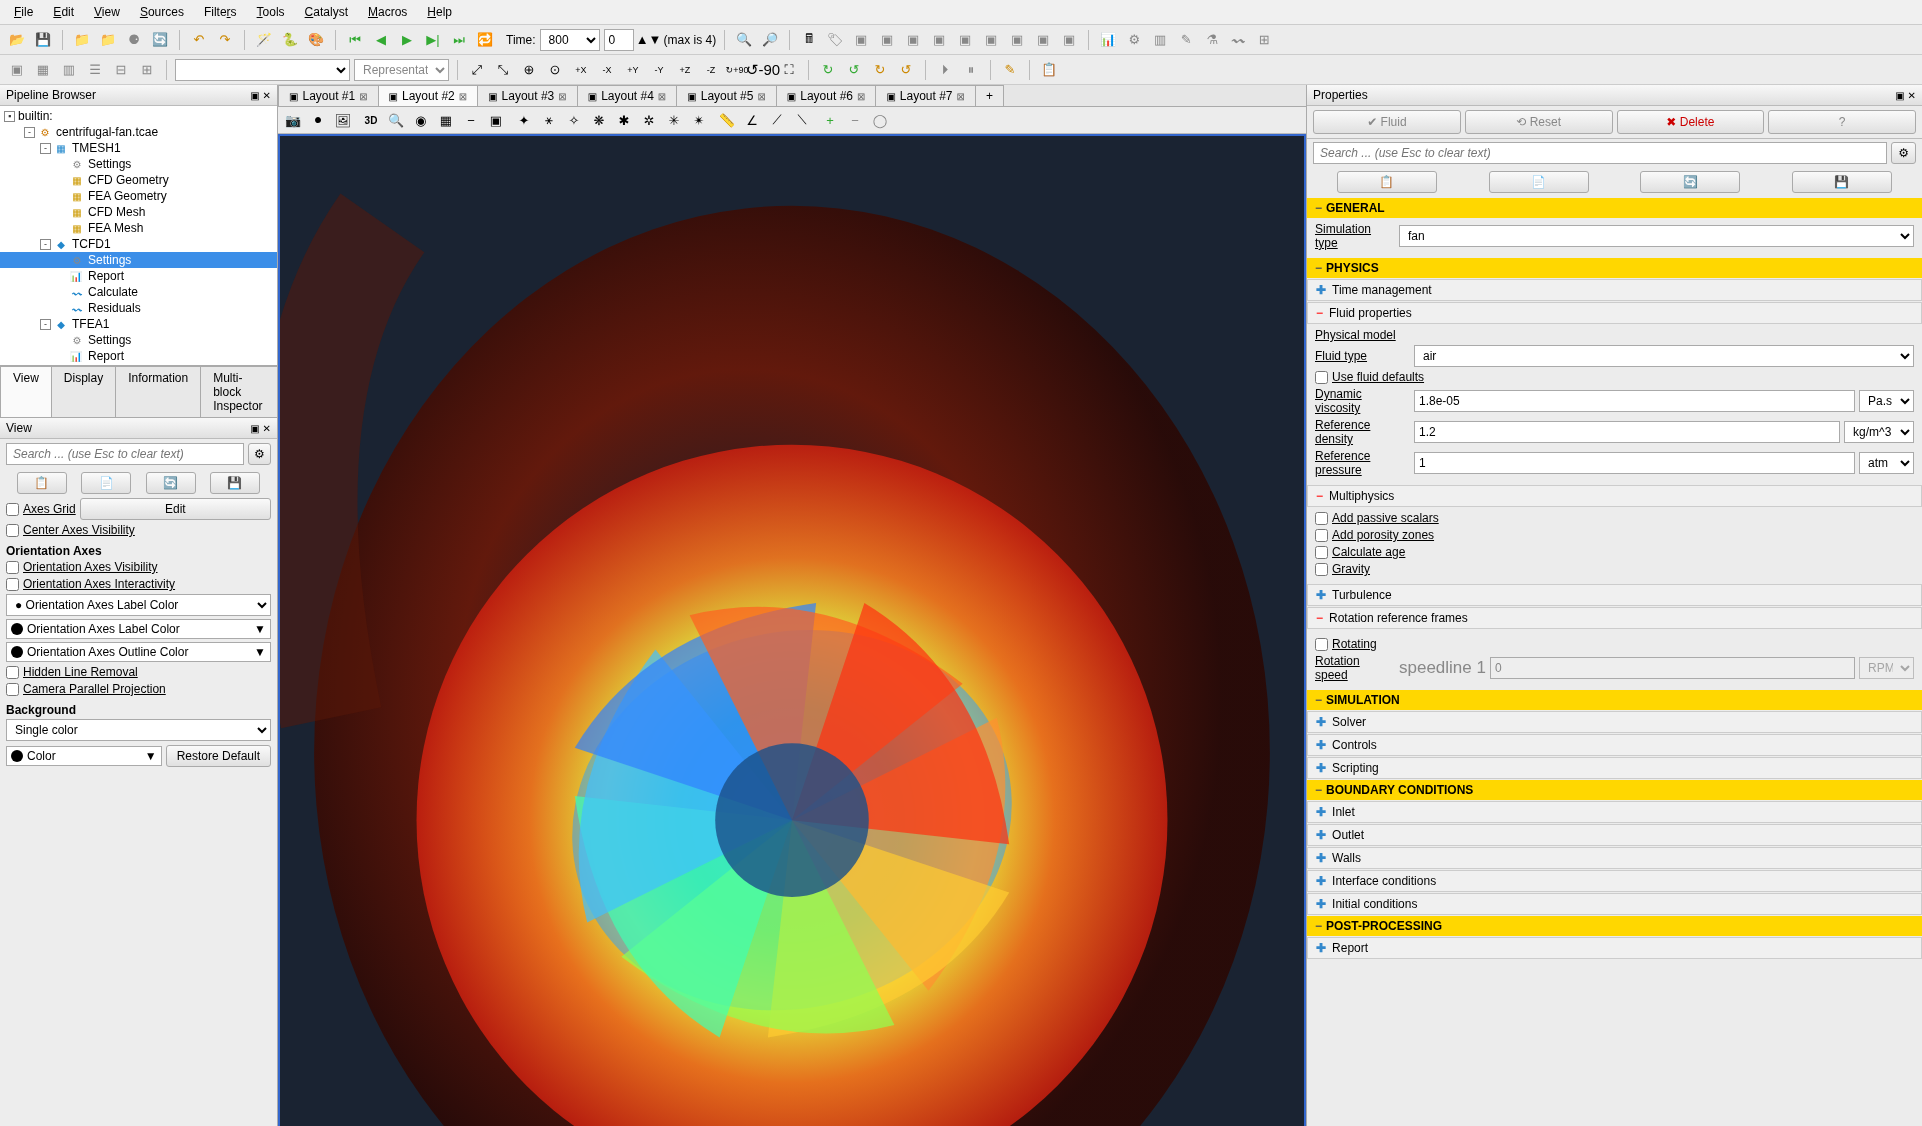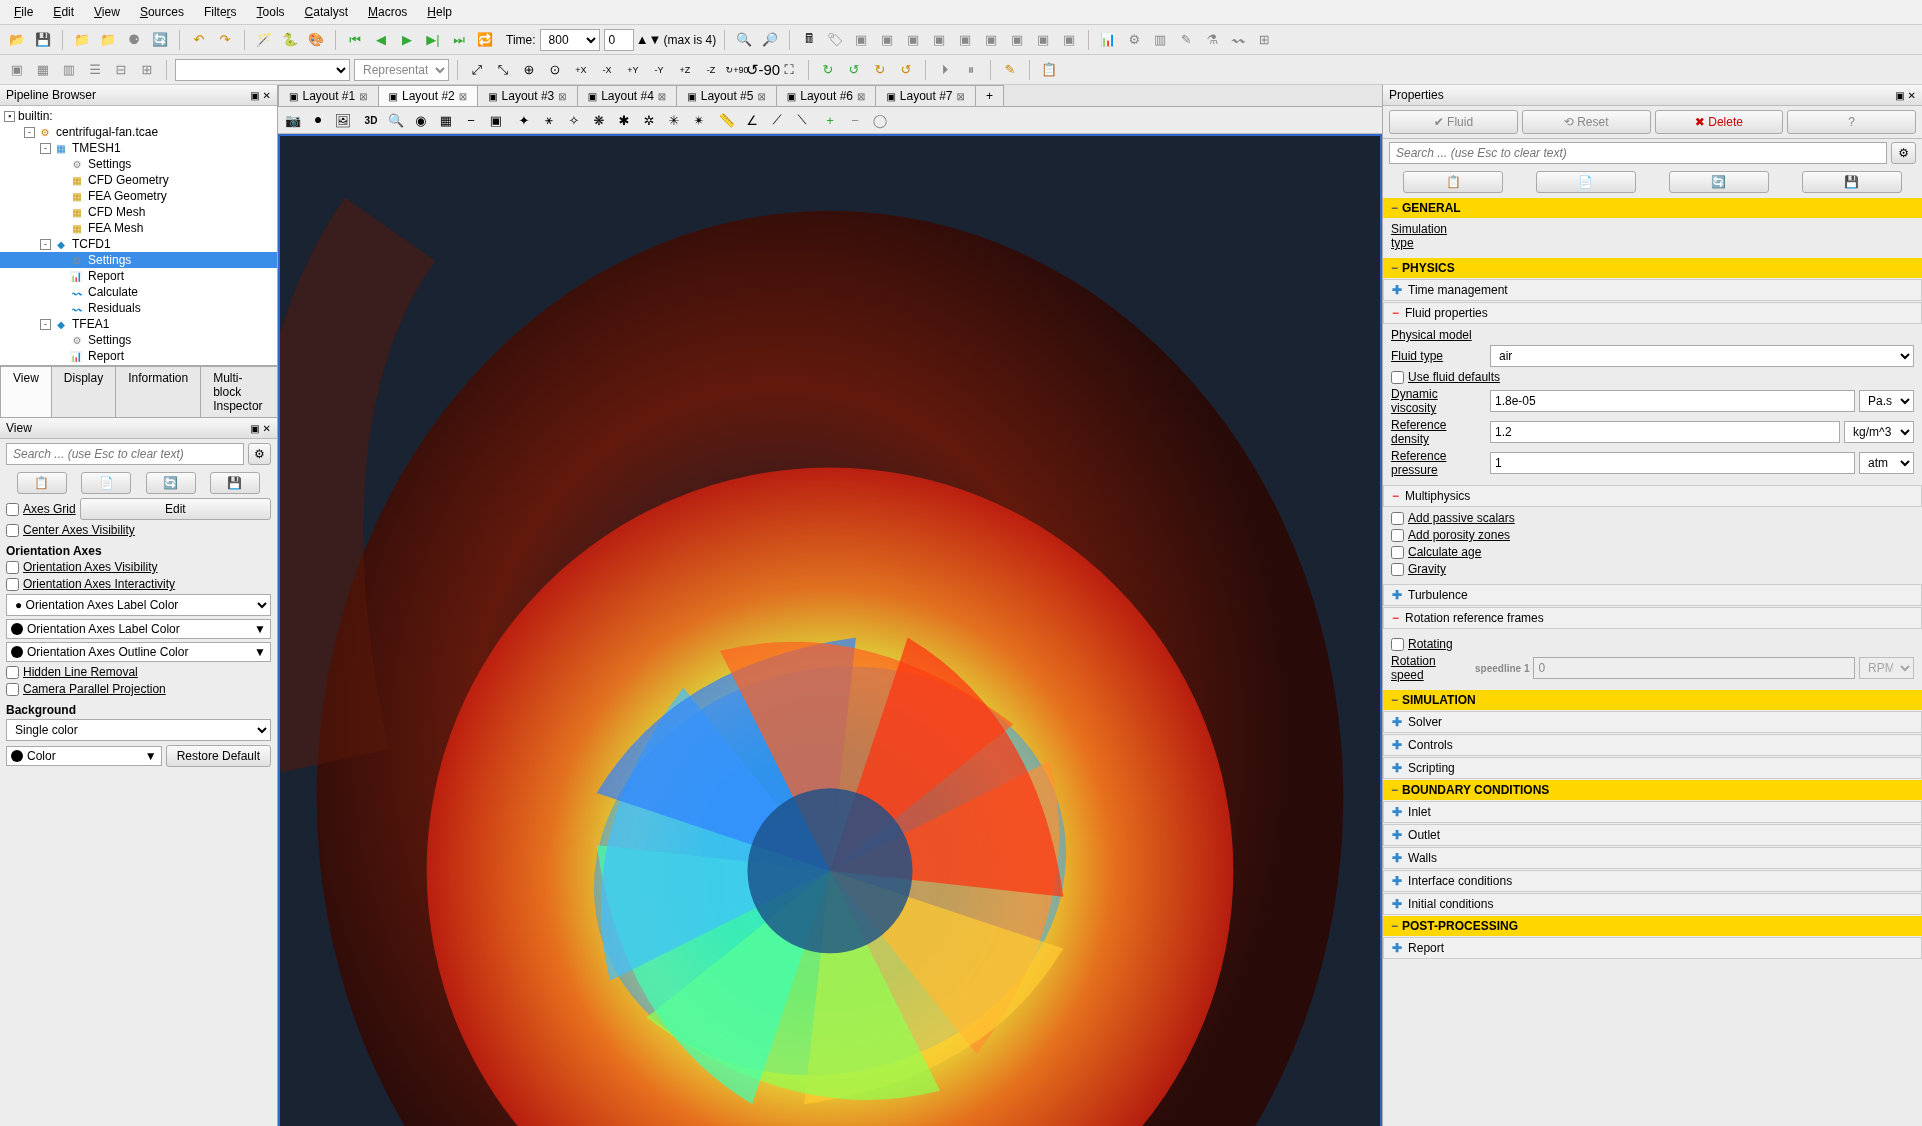--- a/index.html
+++ b/index.html
@@ -8,21 +8,21 @@
 .menubar { display: flex; background: #f0f0f0; border-bottom: 1px solid #ccc; padding: 2px 4px; }
 .menubar span { padding: 3px 10px; cursor: pointer; }
 .menubar span u { text-decoration: underline; }
 .toolbar { display: flex; align-items: center; background: #ececec; border-bottom: 1px solid #ccc; padding: 3px 6px; gap: 4px; flex-wrap: wrap; min-height: 30px; }
 .toolbar .sep { width: 1px; height: 20px; background: #bbb; margin: 0 4px; }
 .tb-btn { width: 22px; height: 22px; border: 1px solid transparent; border-radius: 3px; display: inline-flex; align-items: center; justify-content: center; cursor: pointer; font-size: 13px; }
 .tb-input { height: 22px; border: 1px solid #aaa; padding: 0 4px; background: #fff; }
 .main-area { display: flex; flex: 1; overflow: hidden; }
 .left-panel { width: 278px; display: flex; flex-direction: column; border-right: 1px solid #aaa; background: #ececec; }
 .center-panel { flex: 1; display: flex; flex-direction: column; background: #ececec; }
-.right-panel { width: 540px; display: flex; flex-direction: column; border-left: 1px solid #aaa; background: #ececec; }
+.right-panel { width: 616px; display: flex; flex-direction: column; border-left: 1px solid #aaa; background: #ececec; }
 .panel-title { background: linear-gradient(#f8f8f8,#e0e0e0); border-bottom: 1px solid #bbb; padding: 3px 6px; display: flex; justify-content: space-between; align-items: center; font-size: 11px; }
 .panel-title .ctrls span { font-size: 10px; margin-left: 3px; cursor: pointer; }
 .tree { flex: 0 0 auto; height: 260px; background: #fff; border-bottom: 1px solid #aaa; overflow-y: auto; padding: 2px 0; }
 .tree-row { display: flex; align-items: center; padding: 1px 4px; white-space: nowrap; cursor: pointer; }
 .tree-row.selected { background: #3b8ee8; color: #fff; }
 .tree-row .tog { width: 11px; height: 11px; border: 1px solid #888; display: inline-flex; align-items: center; justify-content: center; font-size: 9px; margin-right: 3px; background: #fff; color: #333; }
 .tree-row .spacer { display: inline-block; }
 .tree-row .ico { width: 14px; height: 14px; margin-right: 4px; display: inline-flex; align-items: center; justify-content: center; font-size: 10px; }
 .tabs { display: flex; border-bottom: 1px solid #aaa; background: #e6e6e6; }
 .tab { padding: 4px 12px; border: 1px solid #aaa; border-bottom: none; margin-right: -1px; background: #e8e8e8; cursor: pointer; }
@@ -467,20 +467,21 @@
         <span class="small-btn" style="width:100px;color:#36c">💾</span>
       </div>
       <div style="flex:1;overflow-y:auto">
         <div class="section-head">
             <span style="color:#555">−</span>
             <span>GENERAL</span>
           </div>
         <div class="prop-body">
           <div class="prop-row">
               <label style="width:80px">Simulation type</label>
+            <select class="combo"><option>fan</option></select>
             </div>
         </div>
         <div class="section-head">
             <span style="color:#555">−</span>
             <span>PHYSICS</span>
           </div>
         <div class="sub-head">
             <span class="pm plus">✚</span>
             <span>Time management</span>
           </div>
@@ -546,21 +547,21 @@
             <span class="pm">−</span>
             <span>Rotation reference frames</span>
           </div>
         <div class="prop-body">
           <div class="prop-row" style="margin-top:4px">
               <input type="checkbox" style="">
               <label>Rotating</label>
             </div>
           <div class="prop-row">
               <label style="width:80px">Rotation speed</label>
-            <span style="color:#888;font-size:10px;font-weight:bold;">speedline 1</span>
+            <span style="color:#888;font-size:17px;">speedline 1</span>
             <input type="text" disabled="" style="background: rgb(238, 238, 238); color: rgb(136, 136, 136);" value="0">
             <select class="combo" disabled="" style="width:55px;flex:none;background:#eee;color:#888"><option>RPM</option></select>
             </div>
         </div>
         <div class="section-head">
             <span style="color:#555">−</span>
             <span>SIMULATION</span>
           </div>
         <div class="sub-head">
             <span class="pm plus">✚</span>

